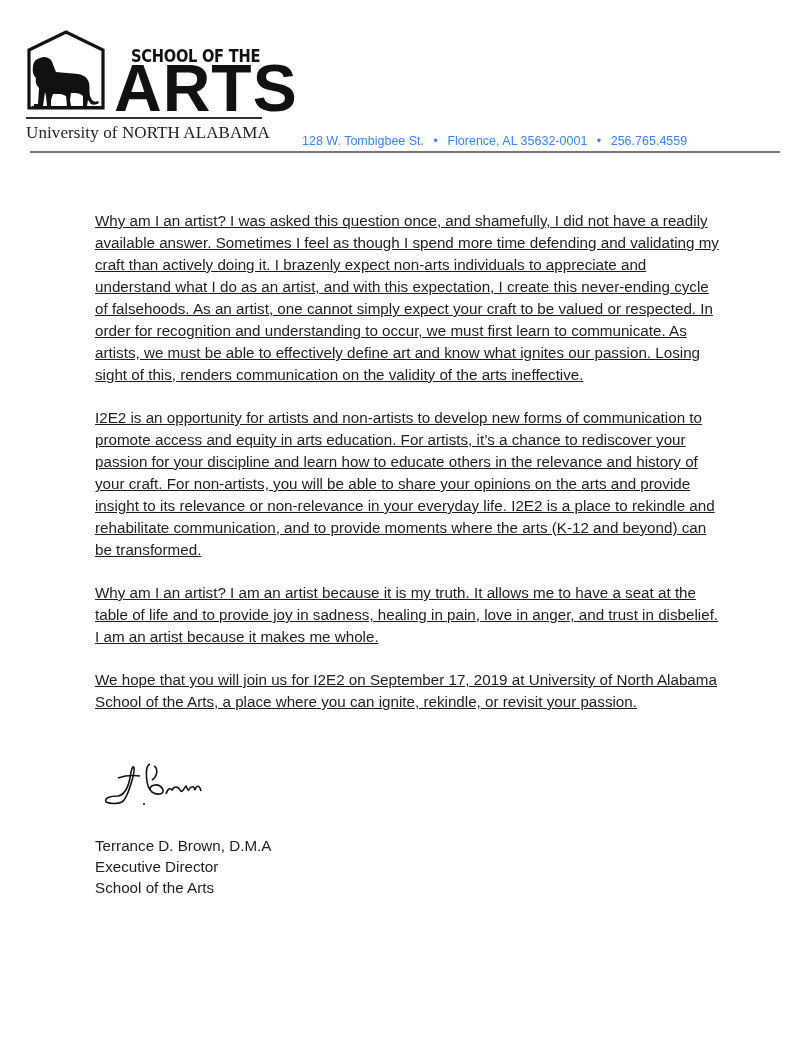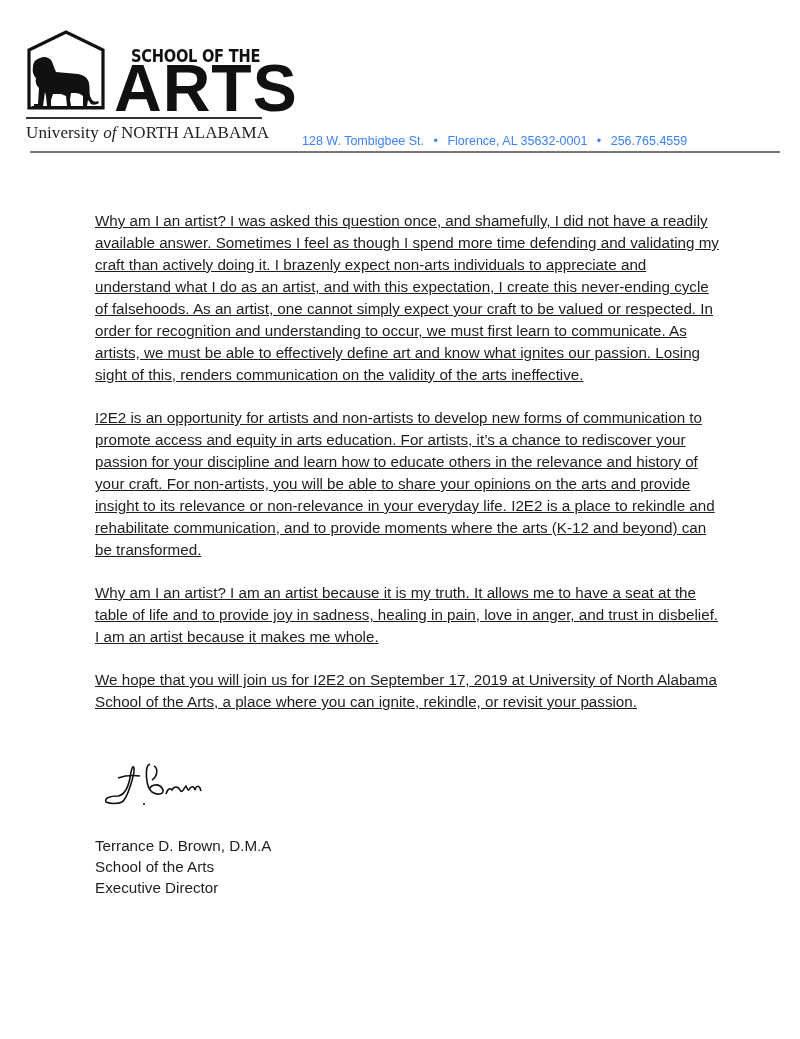--- a/index.html
+++ b/index.html
@@ -8,21 +8,21 @@
 
     .letterhead { position: absolute; left: 0; top: 0; width: 800px; height: 160px; }
     .logo-mark { position: absolute; left: 26px; top: 30px; width: 80px; height: 80px; }
     .logo-school { position: absolute; left: 131px; top: 46px; font-family: "DejaVu Sans", sans-serif;
                    font-weight: bold; font-size: 17px; letter-spacing: -0.3px; color: #111; transform: scaleX(0.86); transform-origin: left top; }
     .logo-arts { position: absolute; left: 114px; top: 60px; font-family: "Liberation Sans", sans-serif;
                  font-weight: bold; font-size: 66px; line-height: 56px; letter-spacing: 1px; color: #111; }
     .logo-rule { position: absolute; left: 26px; top: 117px; width: 236px; height: 2px; background: #333; }
     .logo-university { position: absolute; left: 26px; top: 123px; font-family: "Liberation Serif", serif;
                        font-size: 17px; color: #222; white-space: nowrap; letter-spacing: 0.1px; }
-    .logo-university .of { font-style: italic; }
+    .logo-university .of { }
     .address { position: absolute; left: 302px; top: 134px; font-size: 12.5px; color: #3b82f6; white-space: nowrap; }
     .address .sep { margin: 0 6px; }
     .address-rule { position: absolute; left: 30px; top: 151px; width: 750px; height: 1.5px; background: #777; }
 
     .body-text { position: absolute; left: 95px; top: 210px; width: 630px; font-size: 15.2px; line-height: 22px; color: #1e1e1e; text-decoration: underline; }
     .body-text p { margin: 0 0 21px 0; }
 
     .signature { position: absolute; left: 100px; top: 758px; width: 130px; height: 50px; }
     .signer { position: absolute; left: 95px; top: 835px; font-size: 15.2px; line-height: 21px; color: #1e1e1e; }
     .signer div { white-space: nowrap; }
@@ -64,15 +64,15 @@
 <svg class="signature" viewBox="0 0 130 50">
   <path d="M6 44 C4 40 10 38 18 38 C24 37 28 30 30 20 C31 12 33 6 34 10 C35 14 28 40 22 44 C18 46 10 46 6 44 Z" fill="none" stroke="#111" stroke-width="1.6"></path>
   <path d="M18 20 C24 18 32 17 40 18" fill="none" stroke="#111" stroke-width="1.6"></path>
   <circle cx="44" cy="46" r="1" fill="#111"></circle>
   <path d="M50 6 C44 8 46 30 52 34 C58 38 66 36 62 30 C58 24 48 28 50 32 M54 8 C58 10 58 18 52 22" fill="none" stroke="#111" stroke-width="1.6"></path>
   <path d="M66 36 C68 30 70 30 72 32 C74 28 78 28 80 32 C82 36 84 30 86 28 C88 32 88 34 90 30 C92 28 94 28 95 32 C96 28 98 27 100 30 L101 33" fill="none" stroke="#111" stroke-width="1.6"></path>
 </svg>
 
 <div class="signer">
   <div>Terrance D. Brown, D.M.A</div>
+  <div>Executive Director</div>
   <div>School of the Arts</div>
-  <div>Executive Director</div>
 </div>
 
 </body></html>

